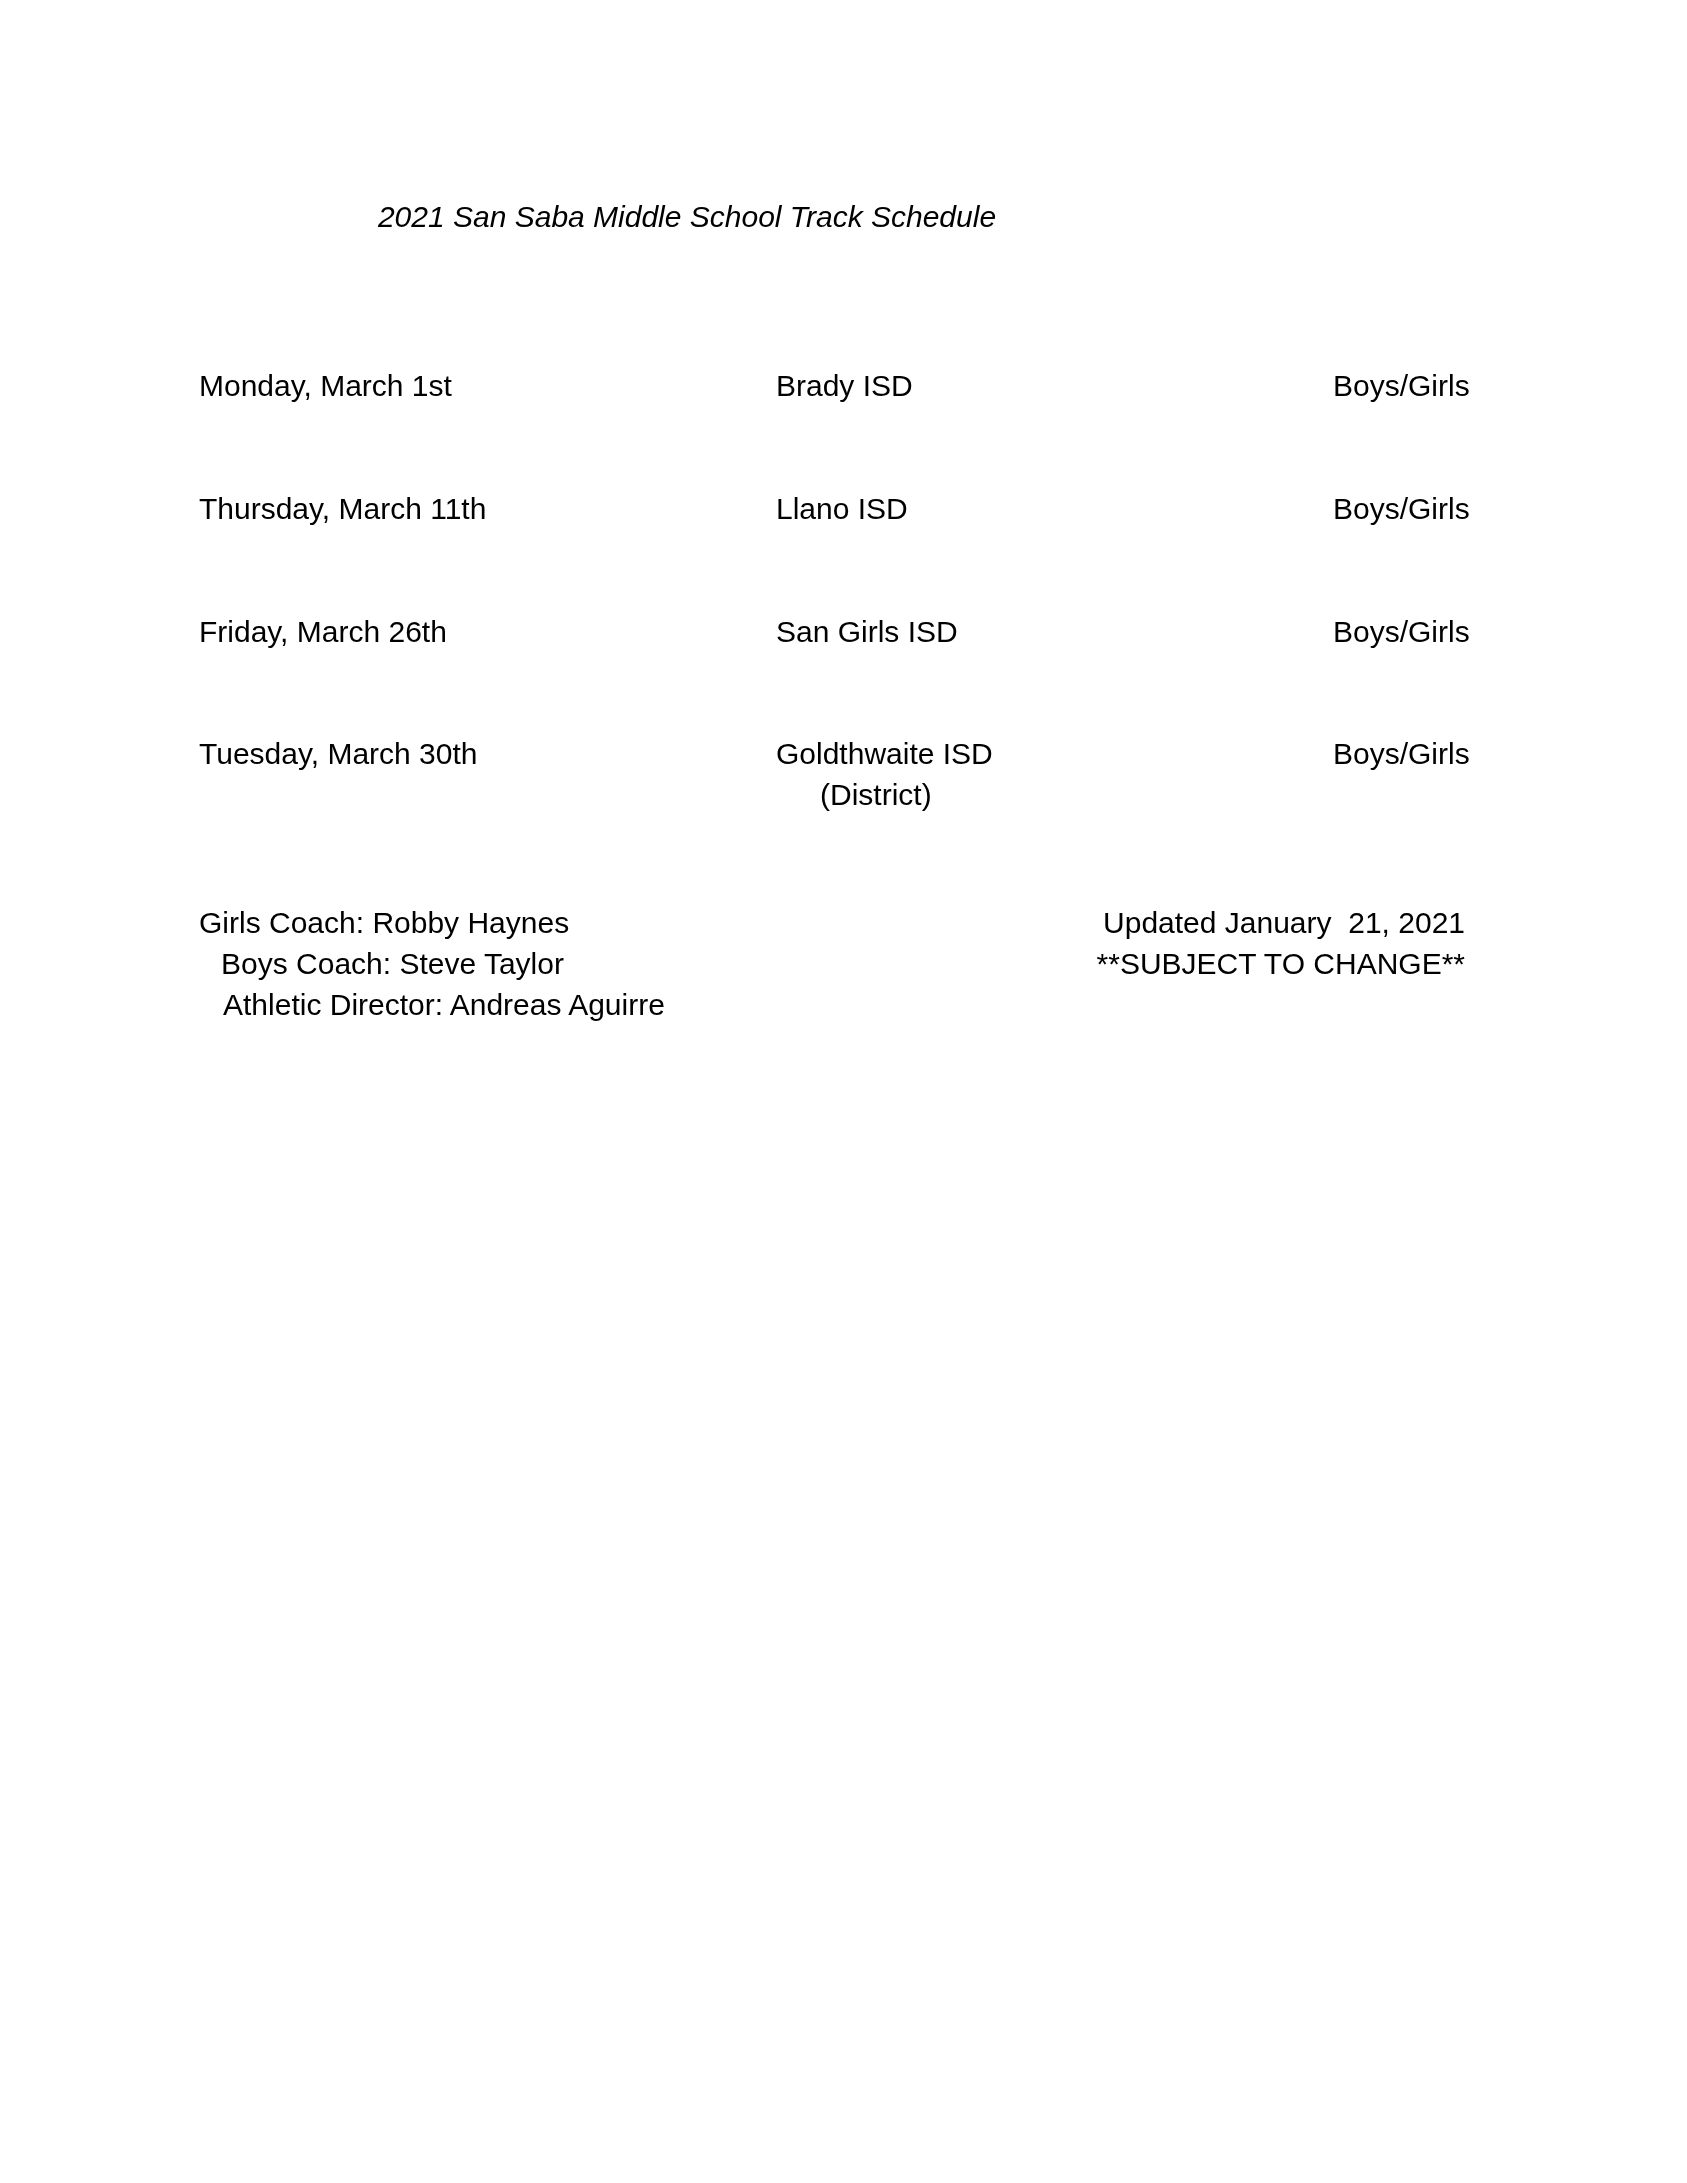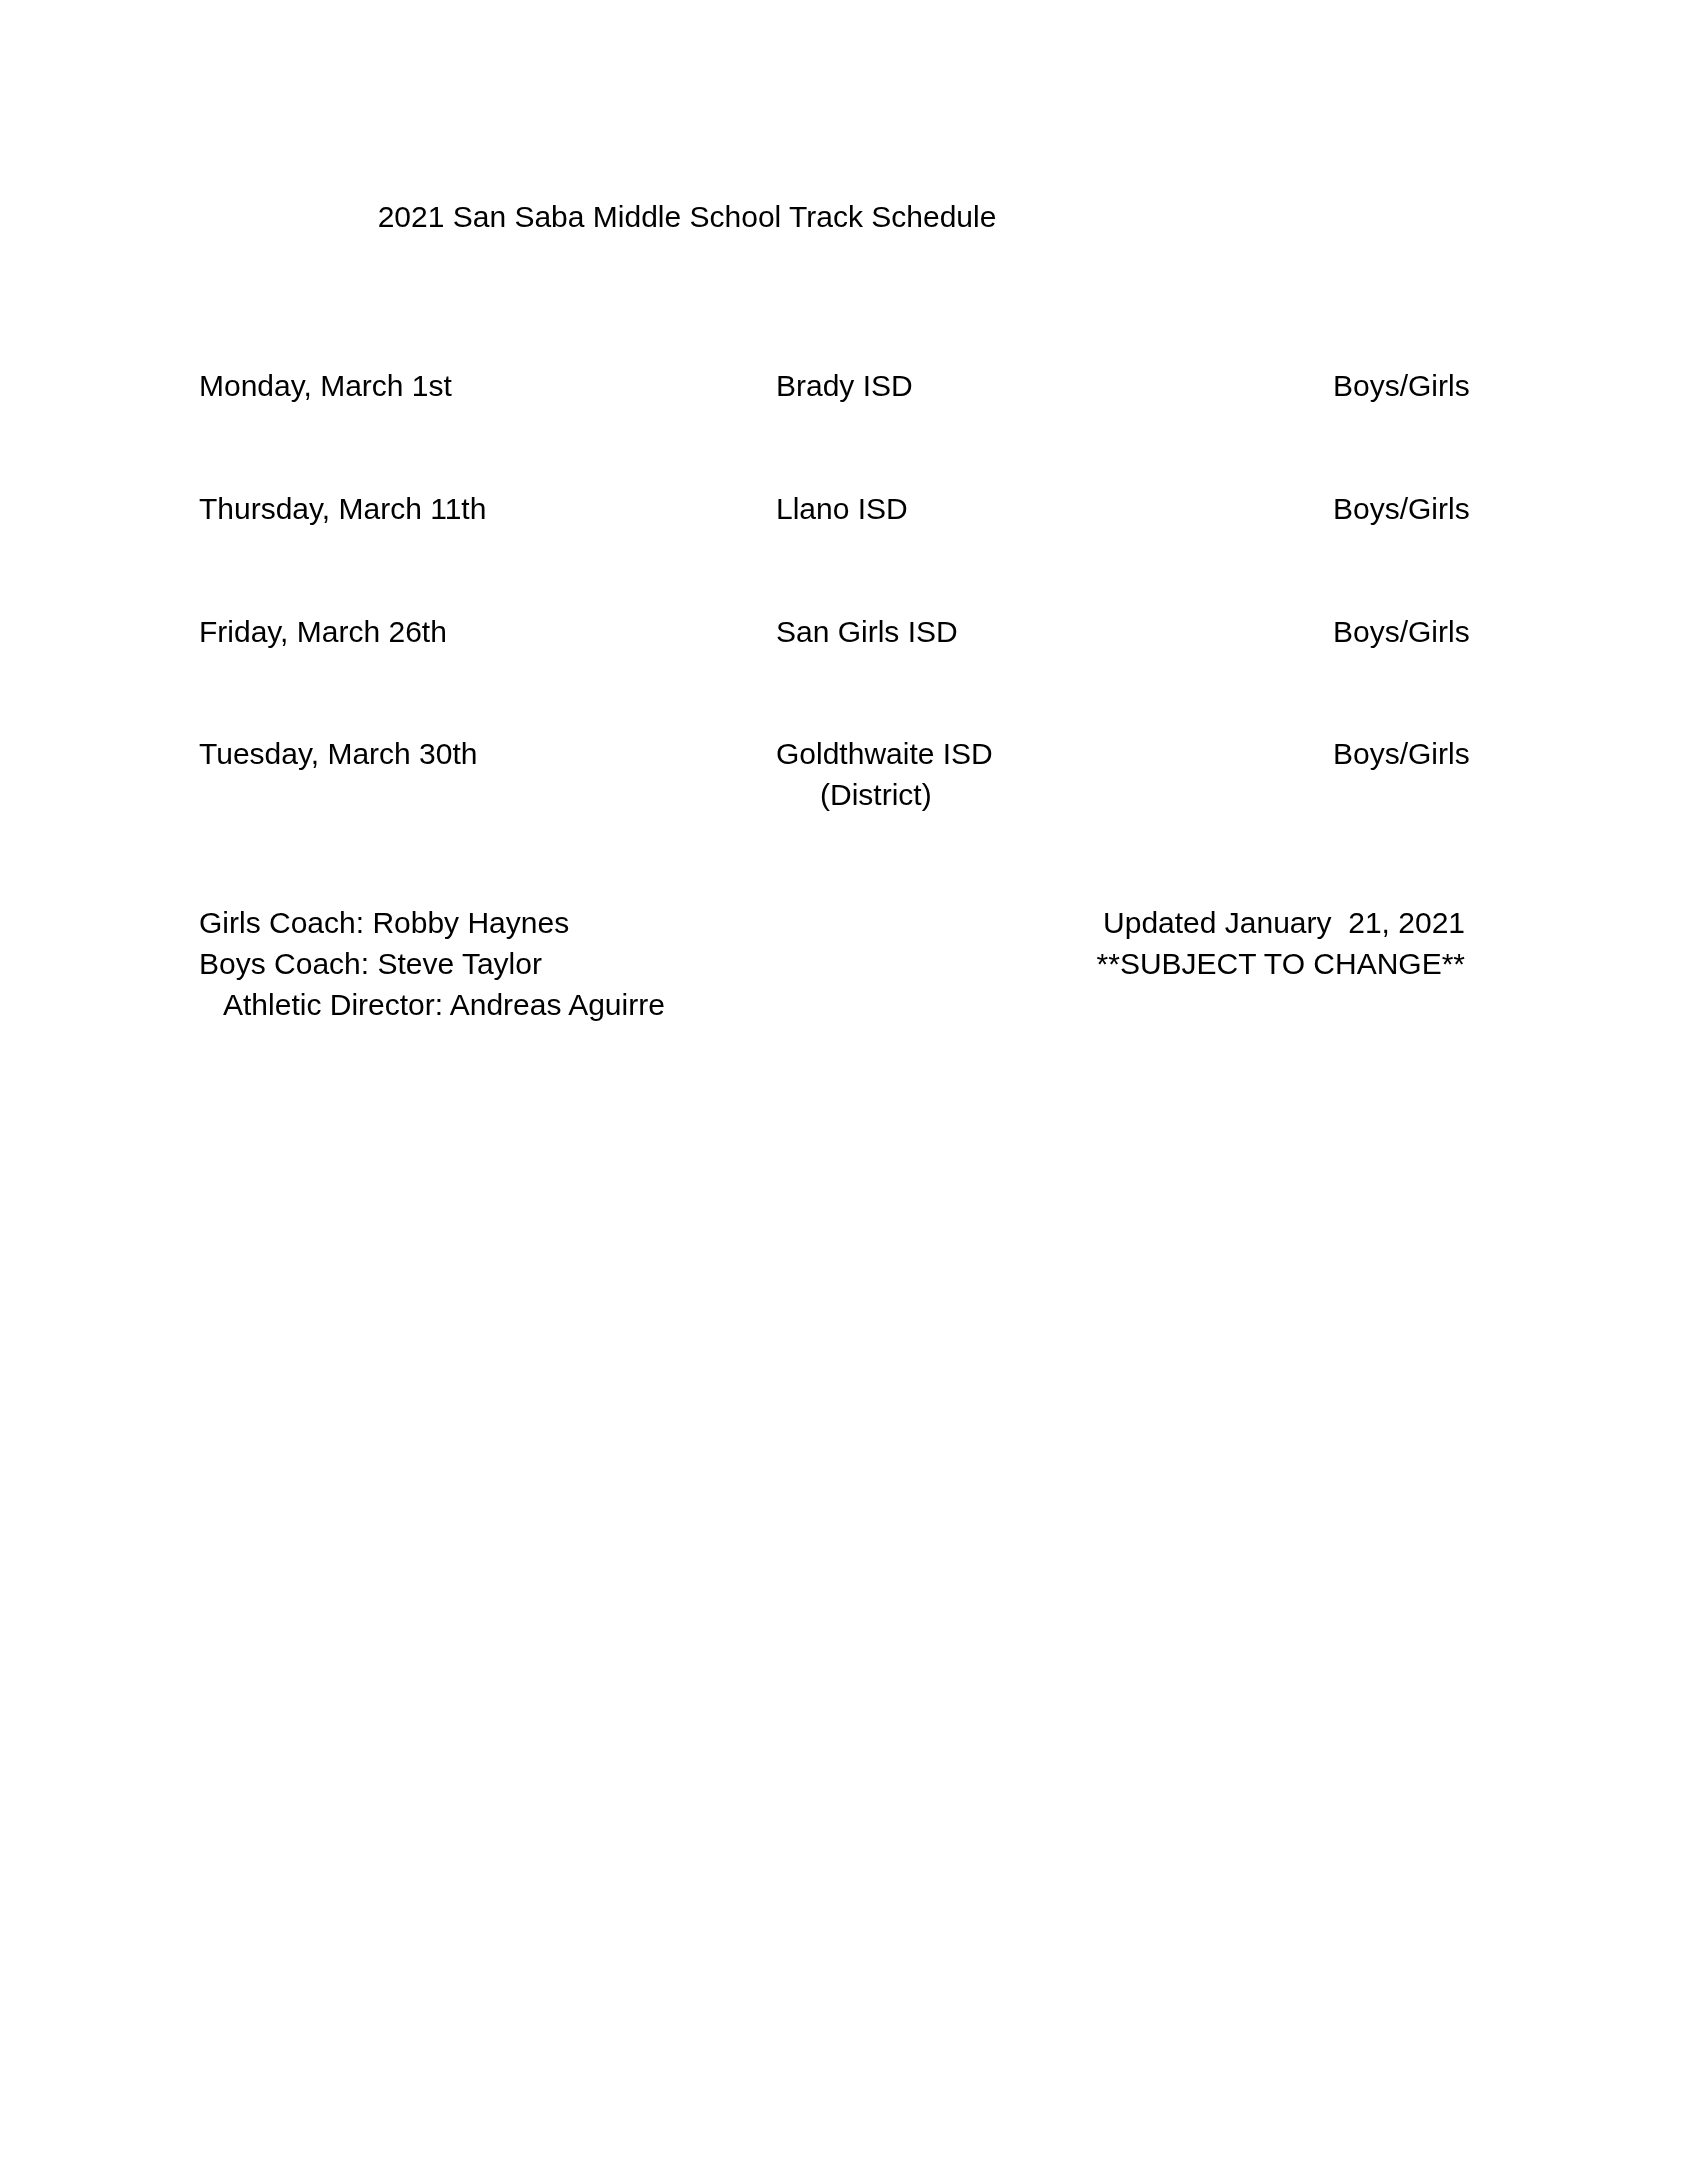--- a/index.html
+++ b/index.html
@@ -1,27 +1,27 @@
 <!DOCTYPE html>
 <html style="font-size:10.6px"><head>
 <meta charset="utf-8">
 <style>
   html, body { margin:0; padding:0; background:#ffffff; }
   body { width:1687px; height:2183px; position:relative; overflow:hidden;
          font-family:"Liberation Sans", sans-serif; color:#000000; }
   .t { position:absolute; font-size:30px; line-height:30px; white-space:pre; }
-  .title { left:0; width:1374px; text-align:center; top:202px; }
+  .title { left:0; width:1374px; text-align:center; top:202px;font-style:italic; }
   .c1 { left:199px; }
   .c2 { left:751px;margin-left:25px; }
   .c3 { left:1333px; }
   .r0 { top:371px; } .r1 { top:494px; } .r2 { top:617px; } .r3 { top:739px; }
   .note { left:820px; top:780px; }
   .foot-l { left:199px;text-align:center; }
   .foot-r { right:222px; text-align:right; }
-  .f0 { top:908px; } .f1 { top:949px; } .f2 { top:990px;margin-left:24px; }
+  .f0 { top:908px; } .f1 { top:949px;margin-left:22px; } .f2 { top:990px;margin-left:24px; }
 </style>
 </head>
 <body>
 
 <div>
   <div class="t title">2021 San Saba Middle School Track Schedule</div>
 
   <div>
     <div>
       <div class="t c1 r0">Monday, March 1st</div>

